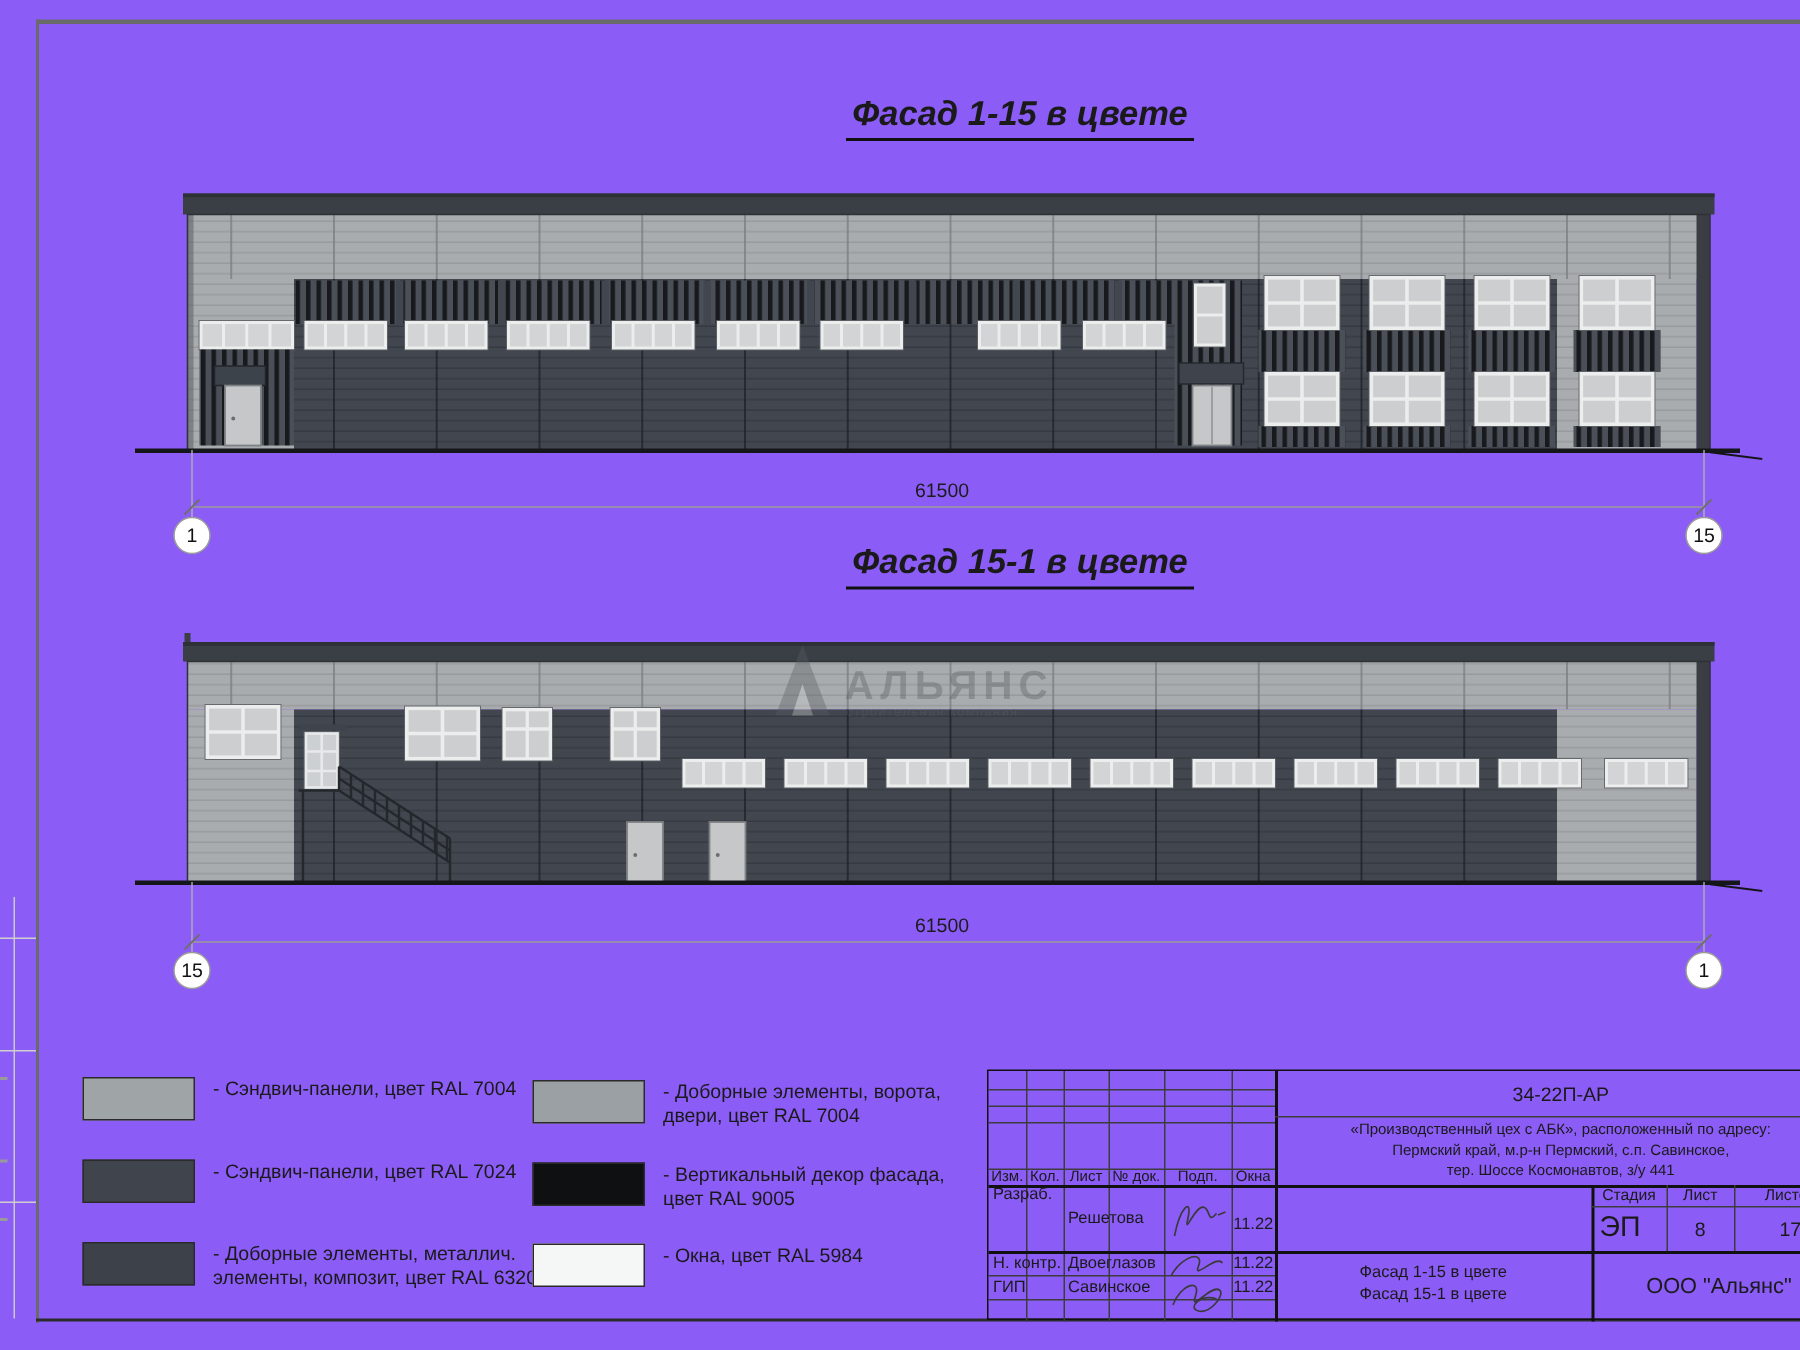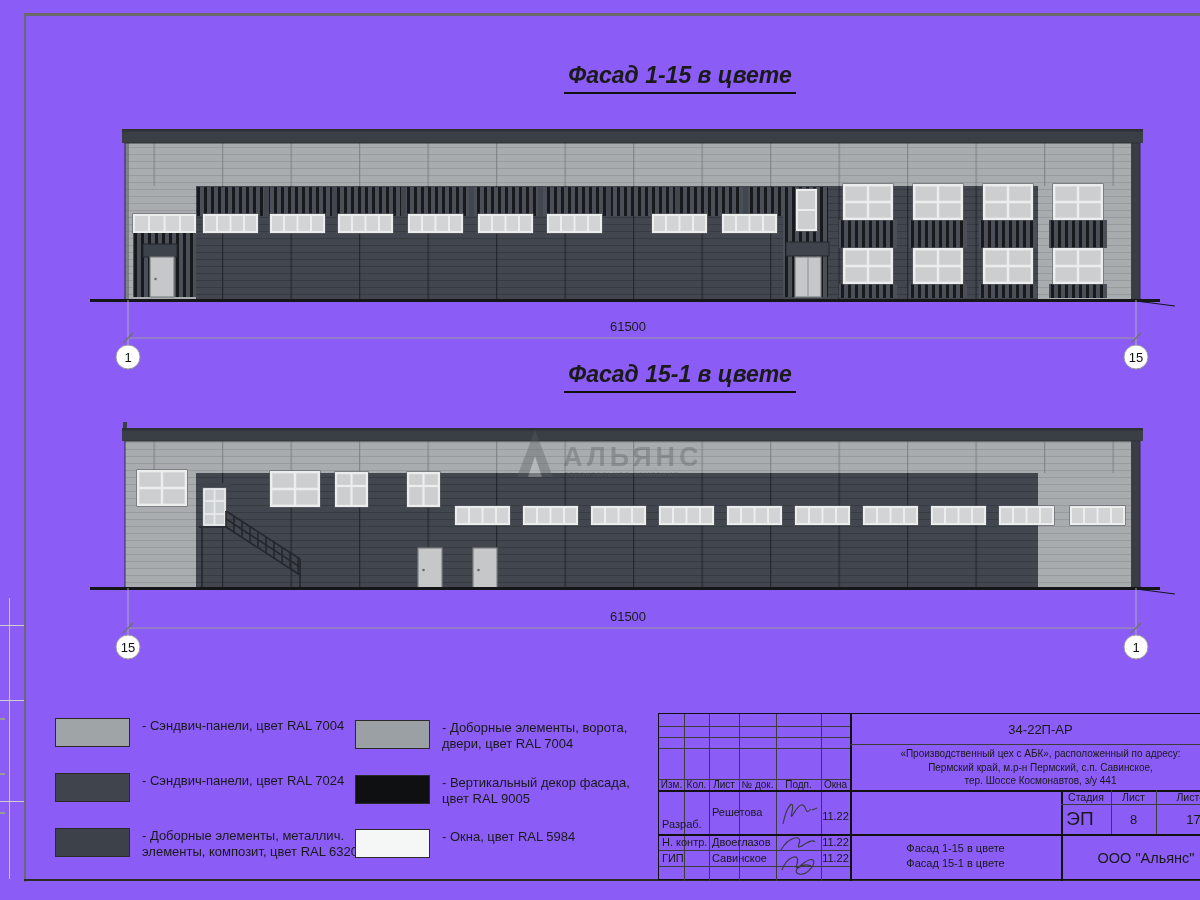--- a/index.html
+++ b/index.html
@@ -360,21 +360,21 @@
     <div class="vthin" style="left:497px;top:76px;height:44px"></div>
     <div class="hthin" style="left:402px;top:90px;width:170px"></div>
 
     <div class="cell" style="left:0;top:65px;width:25px;height:11px;font-size:10px">Изм.</div>
     <div class="cell" style="left:25px;top:65px;width:25px;height:11px;font-size:10px">Кол.</div>
     <div class="cell" style="left:50px;top:65px;width:30px;height:11px;font-size:10px">Лист</div>
     <div class="cell" style="left:80px;top:65px;width:37px;height:11px;font-size:10px">№ док.</div>
     <div class="cell" style="left:117px;top:65px;width:45px;height:11px;font-size:10px">Подп.</div>
     <div class="cell" style="left:162px;top:65px;width:29px;height:11px;font-size:10px">Окна</div>
 
-    <div class="cell l" style="left:3px;top:88px;width:47px;height:44px">Разраб.</div>
+    <div class="cell l" style="left:3px;top:60px;width:47px;height:44px">Разраб.</div>
     <div class="cell l" style="left:53px;top:76px;width:64px;height:44px">Решетова</div>
     <div class="cell" style="left:162px;top:84px;width:29px;height:36px">11.22</div>
 
     <div class="cell l" style="left:3px;top:120px;width:47px;height:16px">Н. контр.</div>
     <div class="cell l" style="left:53px;top:120px;width:64px;height:16px">Двоеглазов</div>
     <div class="cell" style="left:162px;top:120px;width:29px;height:16px">11.22</div>
 
     <div class="cell l" style="left:3px;top:136px;width:47px;height:16px">ГИП</div>
     <div class="cell l" style="left:53px;top:136px;width:64px;height:16px">Савинское</div>
     <div class="cell" style="left:162px;top:136px;width:29px;height:16px">11.22</div>

